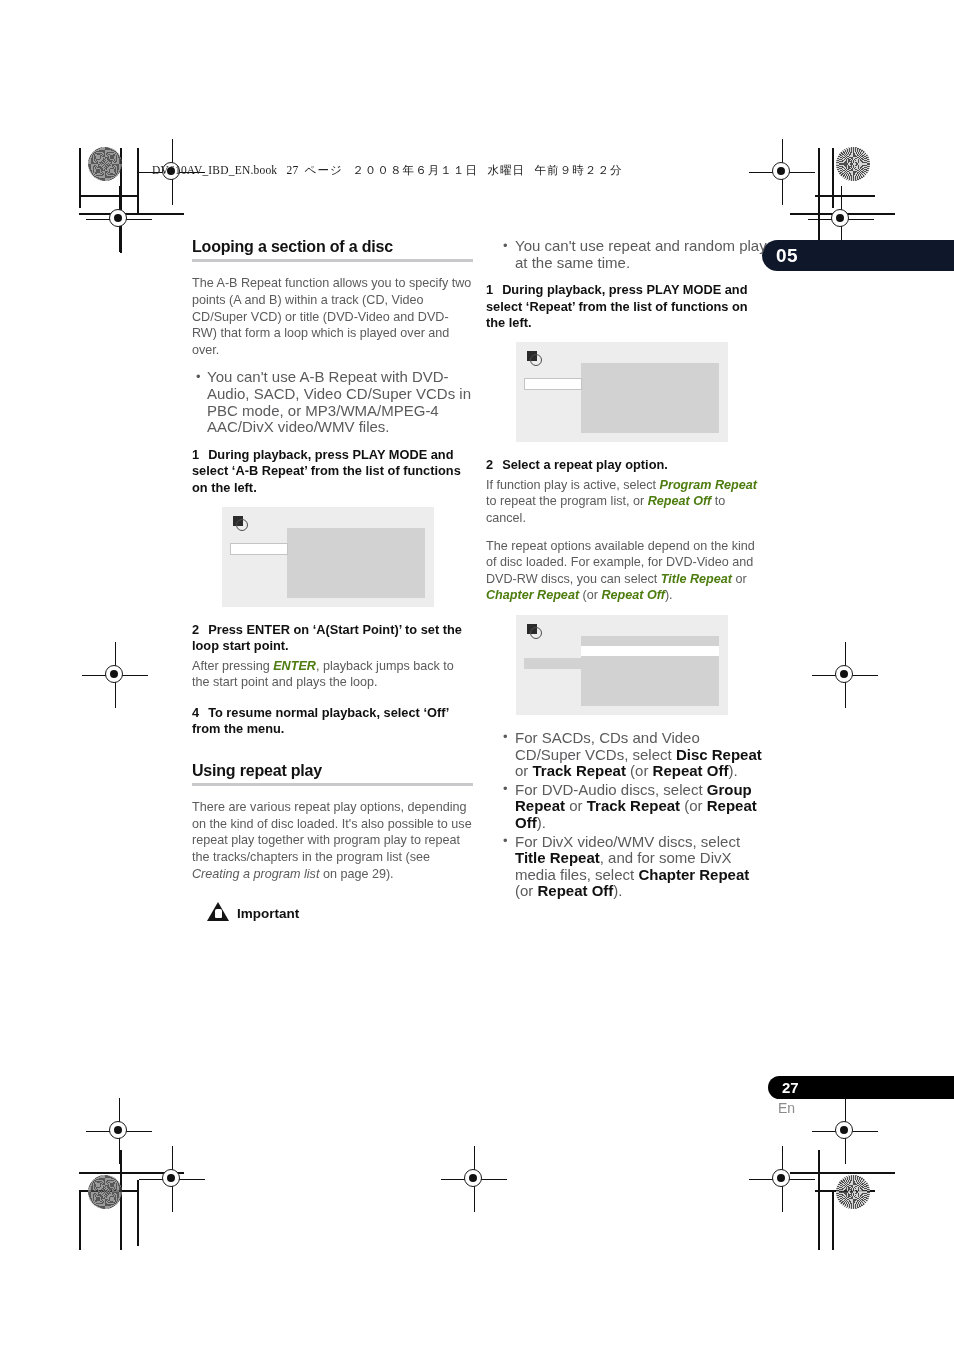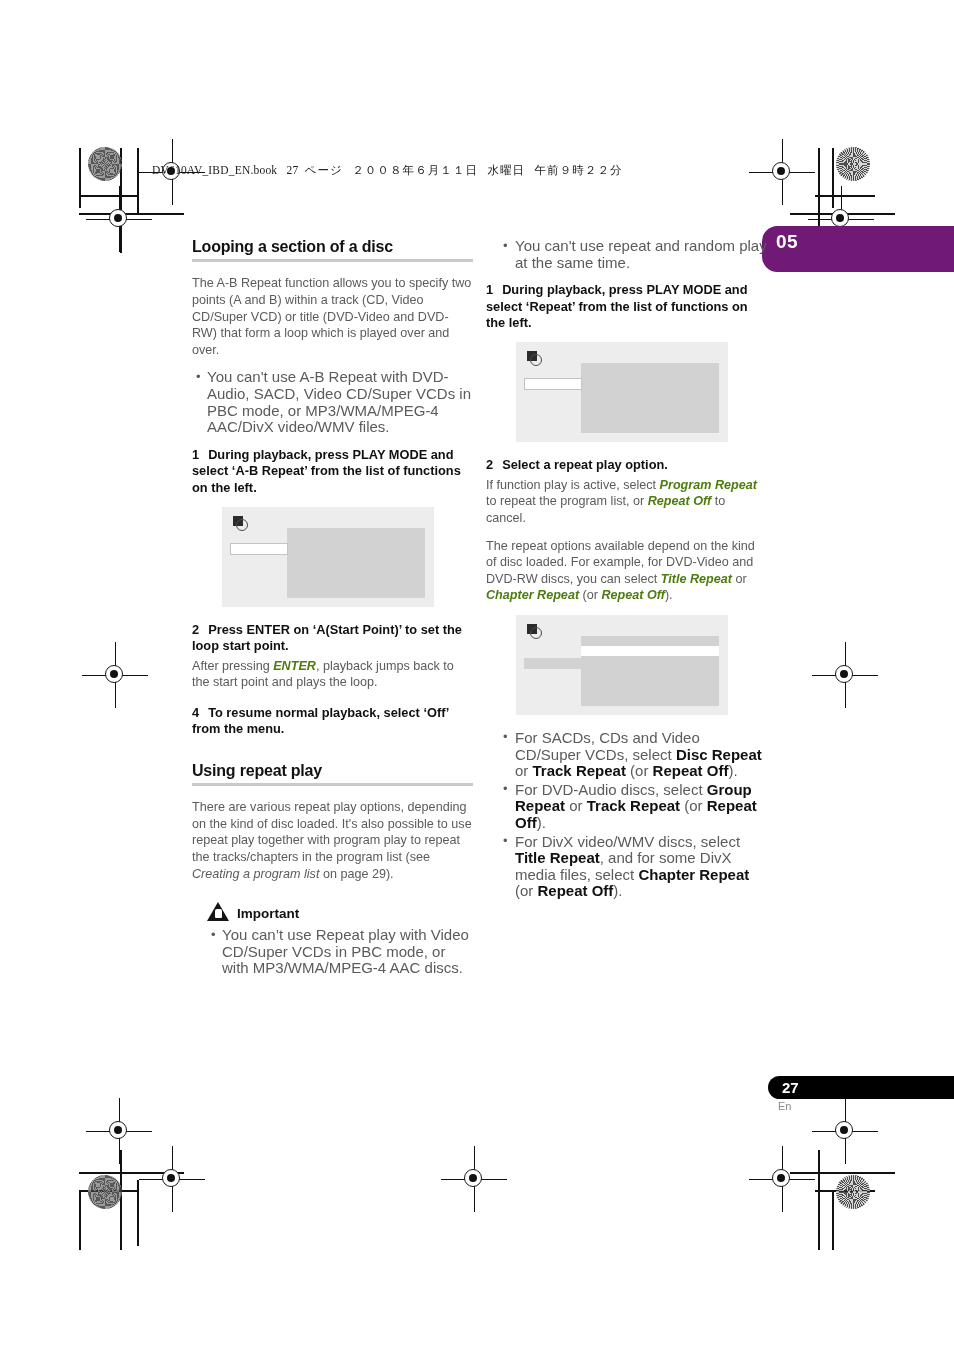--- a/index.html
+++ b/index.html
@@ -71,23 +71,23 @@
     font-size: 11.5px;
     color: #1c1c1c;
     letter-spacing: .2px;
     white-space: nowrap;
   }
   .book-line .jp { letter-spacing: 1.1px; margin-top: 23px; }
 
   
   .chapter-tab {
     position: absolute;
-    left: 762px; top: 226px;
-    width: 192px; height: 46px;
-    background: #701a75;
+    left: 762px; top: 240px;
+    width: 192px; height: 31px;
+    background: #0f172a;
     border-radius: 15.5px 0 0 15.5px;
   }
   .chapter-tab .num {
     position: absolute;
     left: 14px; top: 5px;
     color: #fff;
     font-size: 19px;
     font-weight: bold;
     letter-spacing: .5px;
   }
@@ -103,21 +103,21 @@
   .page-tab .num {
     position: absolute;
     left: 14px; top: 2.5px;
     color: #fff;
     font-size: 15px;
     font-weight: bold;
   }
   .page-lang {
     position: absolute;
     left: 778px; top: 1100px;
-    font-size: 11px;
+    font-size: 14px;
     color: #8b8b8d;
   }
 
   
   .col {
     position: absolute;
     width: 281px;
     top: 238px;
   }
   .col-left  { left: 192px; }
@@ -414,25 +414,20 @@
   </p>
 
   <h2 class="sec second">Using repeat play</h2>
   <div class="rule"></div>
 
   <p class="body"><span>There are various repeat play options, depending on the kind of disc loaded. It's also possible to use repeat play together with program play to repeat the tracks/chapters in the program list (see </span><i>Creating a program list</i><span> on page 29).</span></p>
 
   <div class="important-head">
     <span class="tri"></span>
     <span class="lbl">Important</span>
-  </div>
-  <div class="important-body">
-    <ul class="bul">
-      <li>You can’t use Repeat play with Video CD/Super VCDs in PBC mode, or with MP3/WMA/MPEG-4 AAC discs.</li>
-    </ul>
   </div>
 </div>
 
 <div class="col col-right">
 
   <ul class="bul indent">
     <li>You can't use repeat and random play at the same time.</li>
   </ul>
 
   <p class="step">

